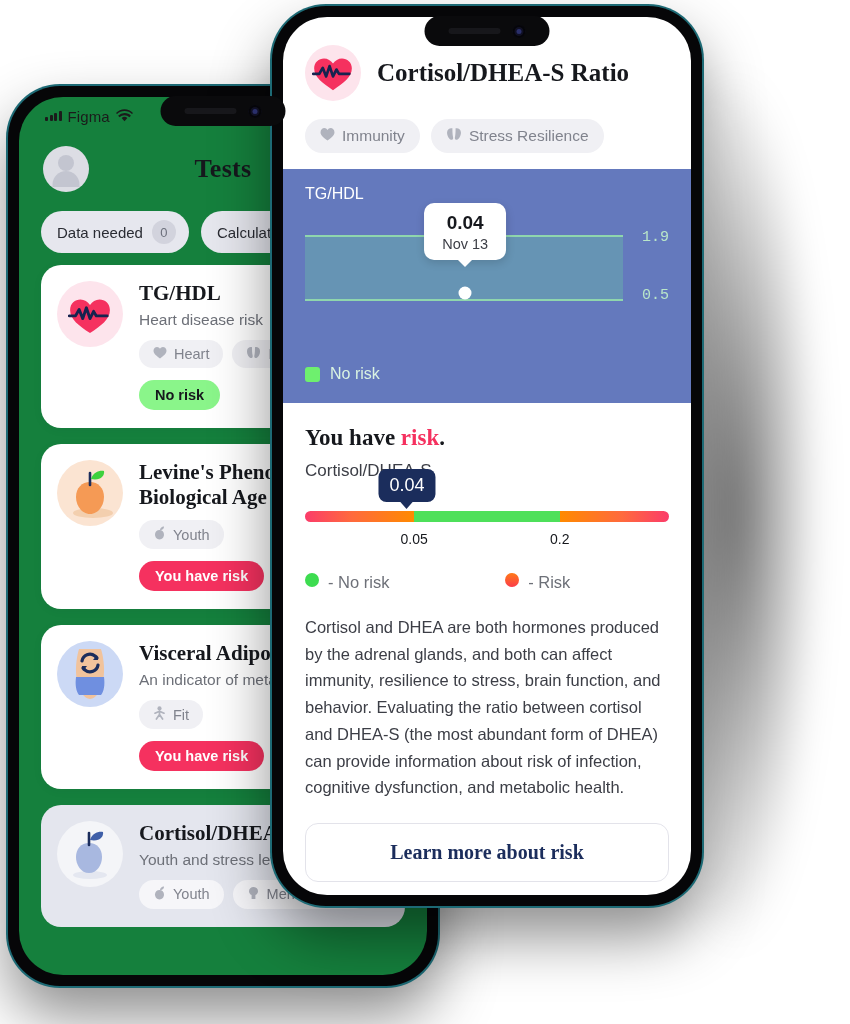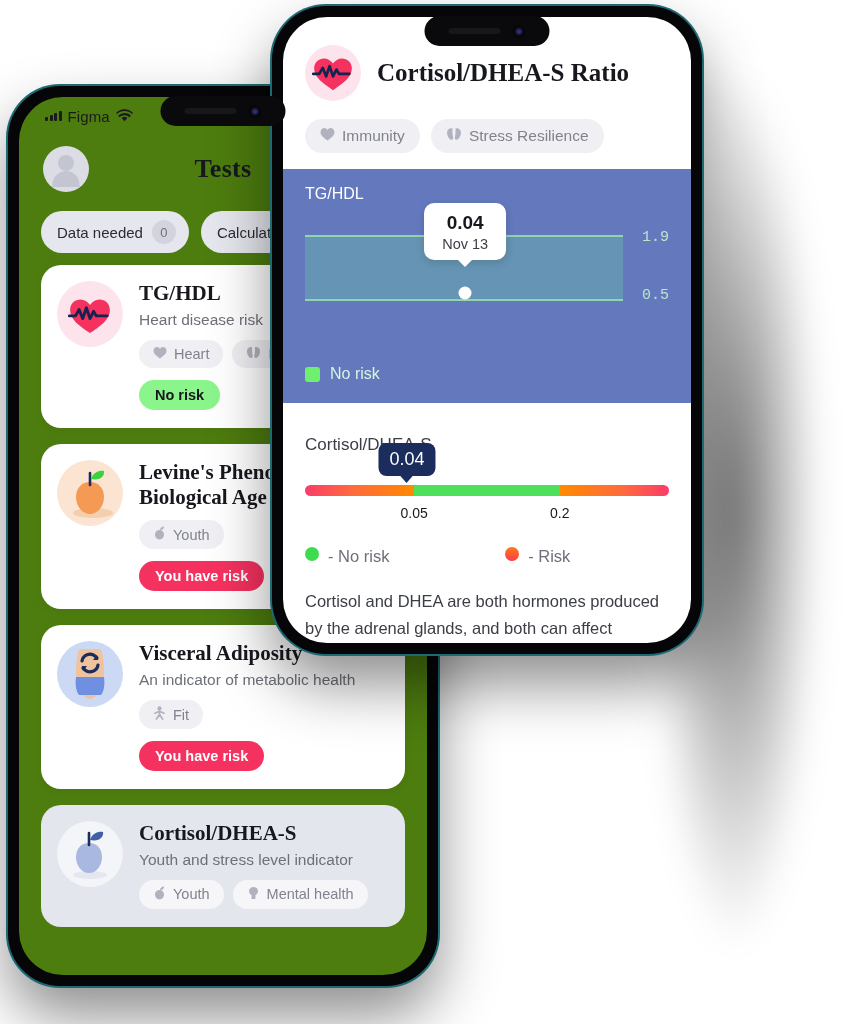--- a/index.html
+++ b/index.html
@@ -17,21 +17,21 @@
           width:125px;height:30px;background:#0a0a0c;border-radius:16px;z-index:40;
           display:flex;align-items:center;justify-content:center;gap:12px;}
   .island .speaker{width:52px;height:6px;border-radius:4px;background:#17171b;}
   .island .cam{width:13px;height:13px;border-radius:50%;background:#101024;
                box-shadow:inset 0 0 0 2px #050508;}
   .island .cam::after{content:"";display:block;width:5px;height:5px;border-radius:50%;
                background:#2a2f6b;margin:4px 0 0 4px;}
 
   
   #back-phone{left:8px;top:86px;width:430px;height:900px;border-radius:52px;}
-  #back-phone .screen{background:#4d7c0f;}
+  #back-phone .screen{background:#15803d;}
   .b-status{height:30px;display:flex;align-items:center;padding:4px 26px 0 26px;
             font-size:14px;color:#1b1b1b;gap:6px;}
   .b-status .sig{display:flex;align-items:flex-end;gap:1.5px;height:10px;}
   .b-status .sig i{display:block;width:3px;background:#1b1b1b;border-radius:1px;}
   .b-status .sig i:nth-child(1){height:4px}.b-status .sig i:nth-child(2){height:6px}
   .b-status .sig i:nth-child(3){height:8px}.b-status .sig i:nth-child(4){height:10px}
   .b-status .appname{font-size:15px;letter-spacing:.1px;}
   .b-head{display:flex;align-items:center;padding:10px 24px 6px 24px;position:relative;height:56px;}
   .avatar{width:46px;height:46px;border-radius:50%;background:#dcdde4;position:relative;flex:0 0 auto;}
   .avatar::before{content:"";position:absolute;left:50%;top:9px;transform:translateX(-50%);
@@ -65,21 +65,21 @@
   .pill.risk{background:#f5315f;color:#ffffff;}
 
   
   .th-heart{background:#fde4ec;}
   .th-heart .hshape{position:absolute;left:11px;top:15px;width:44px;height:38px;}
   .th-apple{background:#fbe4d2;}
   .th-vis{background:#ccd9f5;}
   .th-blue{background:#f4f5f8;}
 
   
-  #front-phone{left:272px;top:6px;width:430px;height:648px;}
+  #front-phone{left:272px;top:6px;width:430px;height:900px;}
   #front-phone .screen{background:#ffffff;}
   .f-head{padding:28px 22px 0 22px;}
   .f-titlerow{display:flex;align-items:center;gap:16px;}
   .f-icon{width:56px;height:56px;border-radius:50%;background:#fde4ec;position:relative;flex:0 0 auto;}
   .f-title{font-family:"Liberation Serif",serif;font-weight:bold;font-size:25px;color:#16181d;}
   .f-chips{display:flex;gap:11px;padding:18px 22px 16px 22px;}
 
   .bluepanel{background:#6479bd;padding:16px 22px 20px 22px;}
   .bp-label{color:#ffffff;font-size:16px;}
   .chartwrap{position:relative;height:150px;margin-top:8px;}
@@ -334,20 +334,21 @@
           </div>
           <div class="dot"></div>
         </div>
         <div class="bp-legend">
           <span class="sw"></span>
           <span>No risk</span>
         </div>
       </div>
 
       <div class="f-body">
+        <div class="risk-h"><span>You have </span><em>risk</em><span>.</span></div>
         <div class="risk-sub">Cortisol/DHEA-S</div>
 
         <div class="gaugewrap">
           <div class="gbubble">0.04</div>
           <div class="gauge">
             <i style="width:13%;background:linear-gradient(90deg,#fb3c6a,#ff6a3d)"></i>
             <i style="width:17%;background:linear-gradient(90deg,#ff6a3d,#ff8a00)"></i>
             <i style="width:40%;background:#4ee05a"></i>
             <i style="width:17%;background:linear-gradient(90deg,#ff8a00,#ff6a3d)"></i>
             <i style="width:13%;background:linear-gradient(90deg,#ff6a3d,#fb3c6a)"></i>

